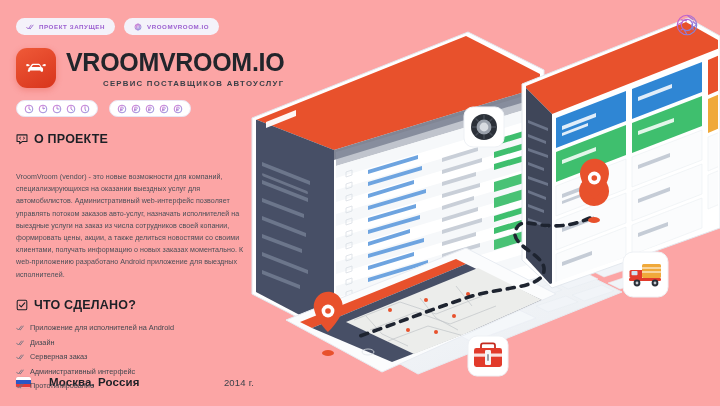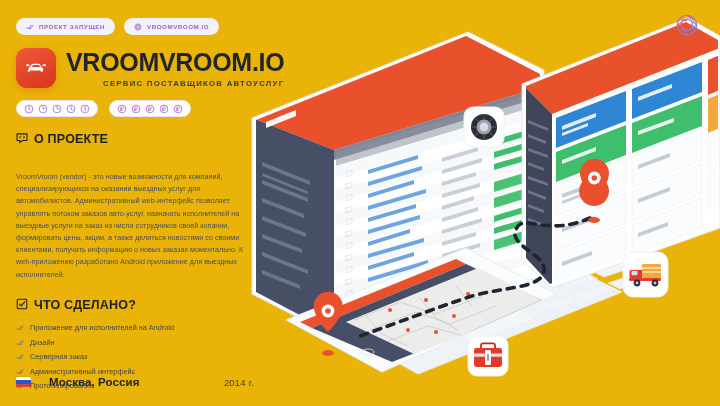--- a/index.html
+++ b/index.html
@@ -11,21 +11,21 @@
     overflow: hidden;
     background: #ffffff;
     font-family: "Liberation Sans", sans-serif;
     -webkit-font-smoothing: antialiased;
   }
 
   .page {
     position: relative;
     width: 720px;
     height: 406px;
-    background: #eab308;
+    background: #fca5a5;
     overflow: hidden;
   }
 
   
   .left-col {
     position: absolute;
     left: 0; top: 0;
     width: 272px;
     height: 406px;
     padding: 18px 14px 10px 16px;
@@ -99,21 +99,21 @@
     display: flex; align-items: center; gap: 4px;
     height: 17px; padding: 0 7px;
     border: 1px solid #e9e4f3;
     border-radius: 9px;
     background: #fff;
   }
   .meter svg { display:block; width: 10px; height: 10px; }
 
   
   .sec-head {
-    display: flex; align-items: flex-start; gap: 6px;
+    display: flex; align-items: center; gap: 6px;
     margin-bottom: 9px;
   }
   .sec-head h2 {
     font-size: 12.5px;
     font-weight: bold;
     letter-spacing: .2px;
     color: #1d2026;
   }
   .sec-ico { width: 12px; height: 12px; display: block; flex: 0 0 12px; }
 

